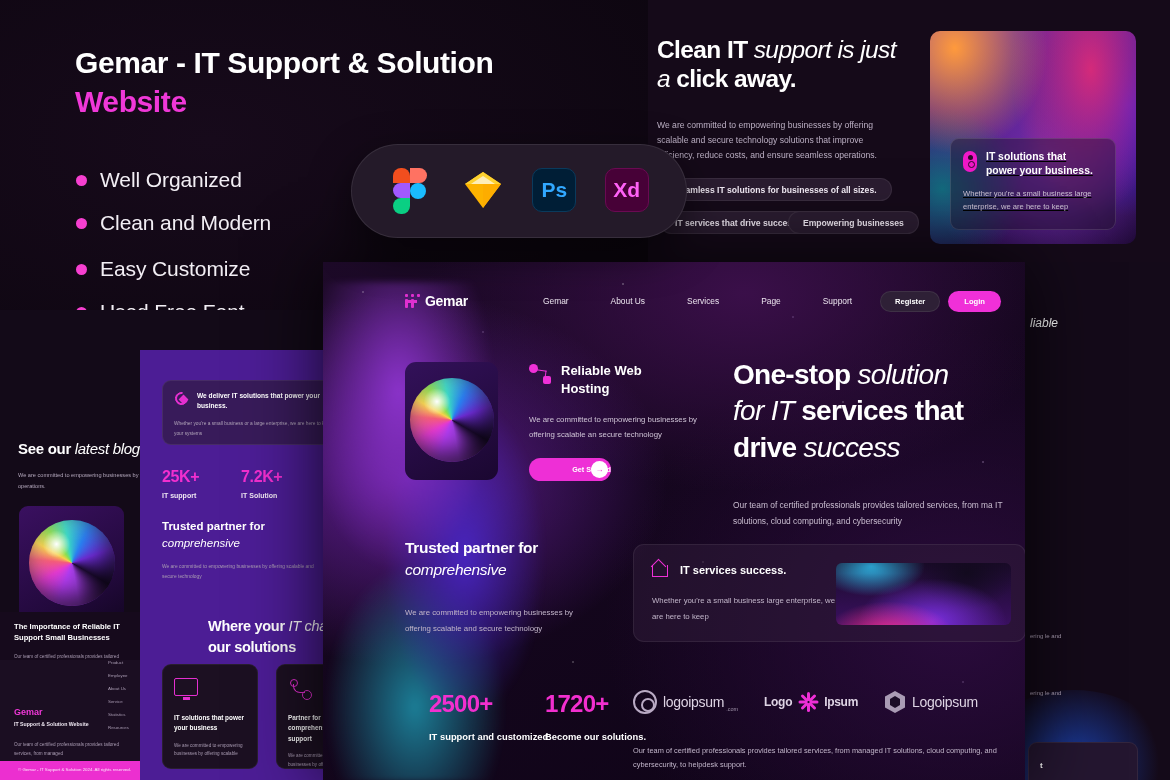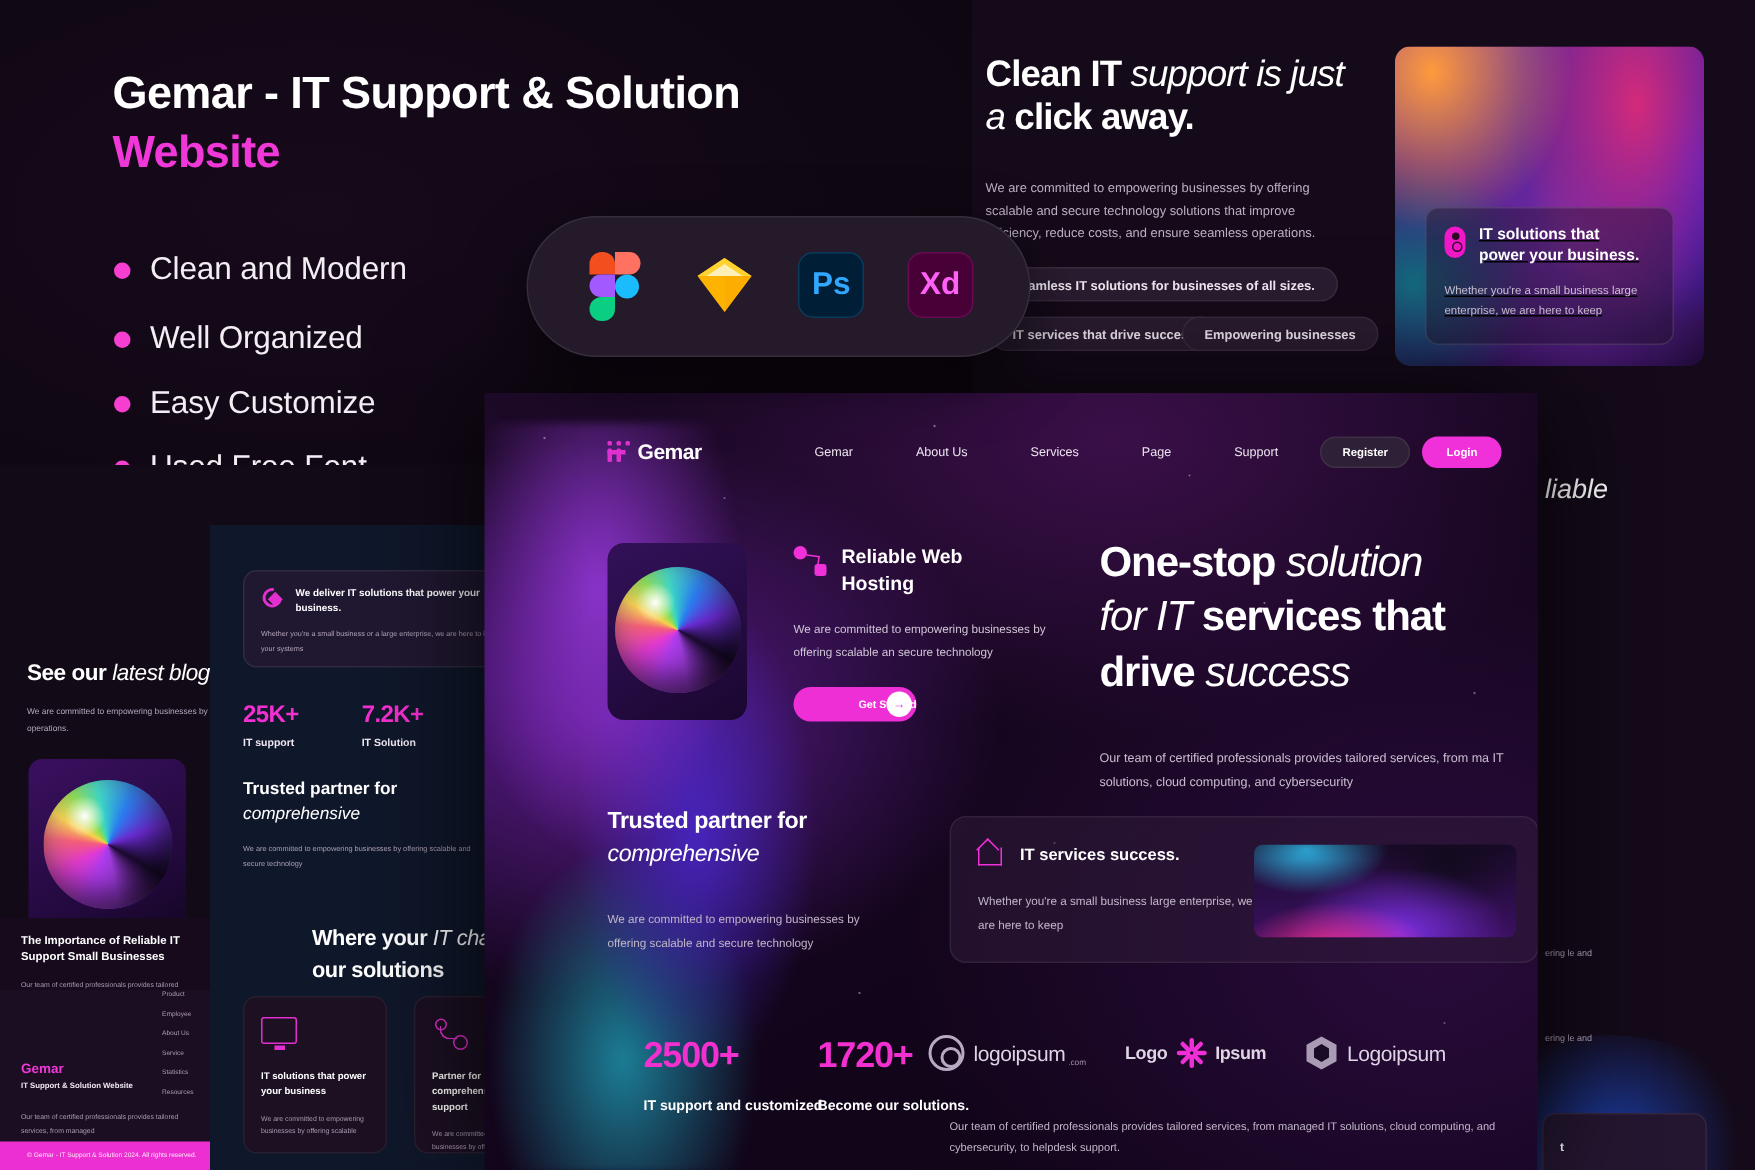--- a/index.html
+++ b/index.html
@@ -133,21 +133,21 @@
   .footer-blk { position:absolute; left:0; top:660px; width:140px; height:120px; background:#1b0e22; }
   .ft-brand { position:absolute; left:14px; top:47px; font-size:9px; font-weight:700; color:#f038d8; }
   .ft-sub { position:absolute; left:14px; top:61px; font-size:5.2px; font-weight:700; color:#efe7f2; }
   .ft-p { position:absolute; left:14px; top:80px; width:110px; font-size:4.6px; line-height:2.0; color:#a99bb2; }
   .ft-bar { position:absolute; left:0; top:761px; width:390px; height:19px; background:#ec2fd0; }
   .ft-bar span { position:absolute; left:18px; top:6px; font-size:4.4px; color:#fde6fa; }
   .ft-links { position:absolute; left:108px; top:660px; width:40px; }
   .ft-links i { display:block; font-style:normal; font-size:4.4px; color:#a99bb2; margin-bottom:8px; }
 
   
-  .mid-panel { position:absolute; left:140px; top:350px; width:260px; height:430px; background:#0f172a; overflow:hidden;}
+  .mid-panel { position:absolute; left:140px; top:350px; width:260px; height:430px; background:#4c1d95; overflow:hidden;}
   .mid-glass {
     position:absolute; left:22px; top:30px; width:190px; height:65px; border-radius:9px;
     background:rgba(44,26,54,0.62); border:1px solid rgba(255,255,255,0.08); padding:10px 11px;
   }
   .mg-row { display:flex; gap:8px; align-items:flex-start; }
   .mg-ico { width:15px; height:15px; flex:none; position:relative; }
   .mg-ico::before{content:"";position:absolute;inset:1px;border:2.1px solid #e42fd0;border-radius:50%;border-right-color:transparent;transform:rotate(-35deg);}
   .mg-ico::after{content:"";position:absolute;left:6px;top:4.5px;width:7px;height:7px;background:#e42fd0;transform:rotate(45deg);}
   .mg-t { font-size:6.6px; font-weight:700; color:#fff; line-height:1.55; }
   .mg-p { margin-top:8px; font-size:4.8px; line-height:1.95; color:#b0a3b8; }
@@ -176,21 +176,21 @@
   .mc-t { font-size:6.4px; font-weight:700; color:#fff; line-height:1.6; }
   .mc-p { margin-top:8px; font-size:4.6px; line-height:1.95; color:#a99bb2; }
   .ico-monitor { border:1.8px solid #e42fd0; border-radius:2px; width:24px; height:18px; }
   .ico-monitor::after { content:""; position:absolute; left:9px; top:19px; width:7px; height:3px; background:#e42fd0; }
   .ico-node::before { content:""; position:absolute; left:2px; top:1px; width:6px; height:6px; border:1.8px solid #e42fd0; border-radius:50%; }
   .ico-node::after { content:""; position:absolute; left:14px; top:12px; width:8px; height:8px; border:1.8px solid #e42fd0; border-radius:50%; }
   .ico-node i { position:absolute; left:5px; top:6px; width:12px; height:9px; border-left:1.8px solid #e42fd0; border-bottom:1.8px solid #e42fd0; border-radius:0 0 0 7px; }
 
   
   .right-partial { position:absolute; left:1024px; top:262px; width:146px; height:518px; background:#140a19; overflow:hidden;}
-  .rp-h { position:absolute; left:6px; top:54px; font-size:18px; font-style:italic; color:#fff; font-weight:400;}
+  .rp-h { position:absolute; left:6px; top:54px; font-size:12px; font-style:italic; color:#fff; font-weight:400;}
   .rp-l1 { position:absolute; left:6px; top:368px; width:120px; font-size:6px; line-height:2.0; color:#b2a5ba; }
   .rp-l2 { position:absolute; left:6px; top:425px; width:120px; font-size:6px; line-height:2.0; color:#b2a5ba; }
   .rp-card { position:absolute; left:4px; top:480px; width:110px; height:82px; border-radius:9px;
              background:#241630; border:1px solid rgba(255,255,255,0.07); padding:11px; }
   .rp-card b { font-size:8px; color:#fff; }
   .rp-glow { position:absolute; left:-50px; bottom:-60px; width:200px; height:150px; border-radius:50%;
              background:radial-gradient(circle,#1b3fa8 0%, rgba(27,63,168,0) 68%); }
 
   
   .main-mock {
@@ -300,48 +300,48 @@
   }
   .svc-img::after { content:""; position:absolute; left:-8%; top:-55%; width:116%; height:120%;
                     border-radius:50%; background:linear-gradient(180deg, rgba(20,8,32,0.9), rgba(20,8,32,0) 60%); }
 
   
   .stat2 { position:absolute; top:428px;margin-left:24px; }
   .stat2 .n { font-size:24px; font-weight:700; color:#f22fcf; letter-spacing:-0.8px; }
   .stat2 .l { margin-top:12px; font-size:9.4px; font-weight:700; color:#fff; line-height:1.5; }
   .s2a { left:82px; }
   .s2b { left:198px; }
-  .logo-strip { position:absolute; left:296px; top:428px; width:393px; display:flex; align-items:center; gap:26px; }
+  .logo-strip { position:absolute; left:310px; top:428px; width:393px; display:flex; align-items:center; gap:26px; }
   .lg { display:flex; align-items:center; gap:6px; color:#ded4e4; }
   .lg-spiral { width:24px; height:24px; border-radius:50%; border:2px solid #b9aac4; position:relative; flex:none;}
   .lg-spiral::after { content:""; position:absolute; left:6px; top:6px; width:10px; height:10px; border-radius:50%; border:2px solid #b9aac4;}
   .lg-txt { font-size:14px; color:#ded4e4; letter-spacing:-0.3px; }
   .lg-dom { font-size:5.5px; color:#9f92a9; align-self:flex-end; margin-left:-4px; margin-bottom:2px;}
   .lg-burst { width:20px; height:20px; position:relative; flex:none; }
   .lg-burst i { position:absolute; left:8.5px; top:0; width:3px; height:9px; background:#ee2fd6; border-radius:2px; transform-origin:50% 10px; }
   .lg-hex { width:22px; height:24px; flex:none; position:relative; }
   .logo-foot { position:absolute; left:310px; top:482px; width:390px; font-size:7.4px; line-height:1.95; color:#c0b4c8; }
 </style>
 </head>
 <body>
 
 <div id="stage">
   <div class="bg-base"></div>
 
   <div class="promo-title">Gemar - IT Support &amp; Solution</div>
   <div class="promo-sub">Website</div>
 
   <div class="feature-list">
+    <div class="feature-row">
+      <span class="feat-dot"></span>
+      <span class="feat-label">Well Organized</span>
+    </div>
     <div class="feature-row gap">
       <span class="feat-dot"></span>
       <span class="feat-label">Clean and Modern</span>
-    </div>
-    <div class="feature-row">
-      <span class="feat-dot"></span>
-      <span class="feat-label">Well Organized</span>
     </div>
     <div class="feature-row">
       <span class="feat-dot"></span>
       <span class="feat-label">Easy Customize</span>
     </div>
     <div class="feature-row">
       <span class="feat-dot"></span>
       <span class="feat-label">Used Free Font</span>
     </div>
   </div>

